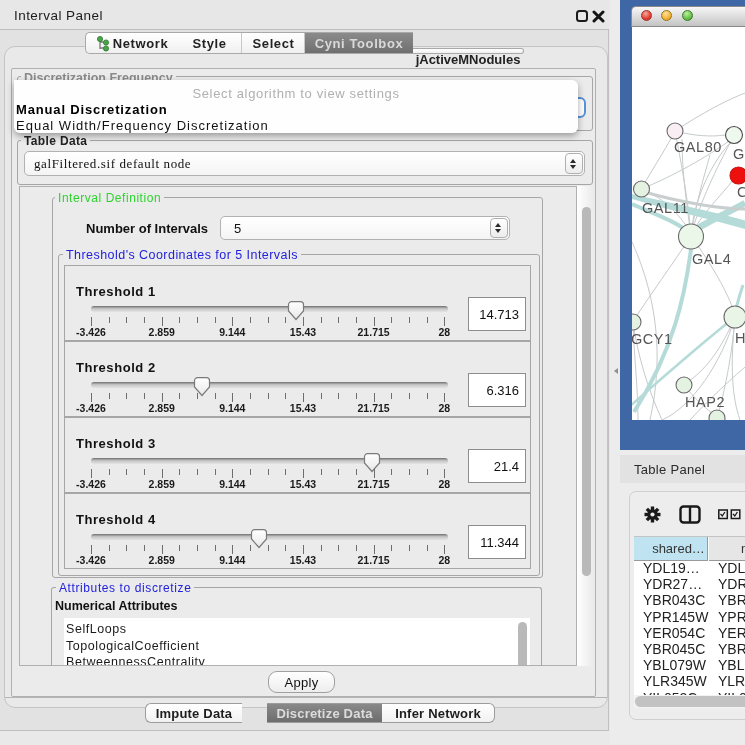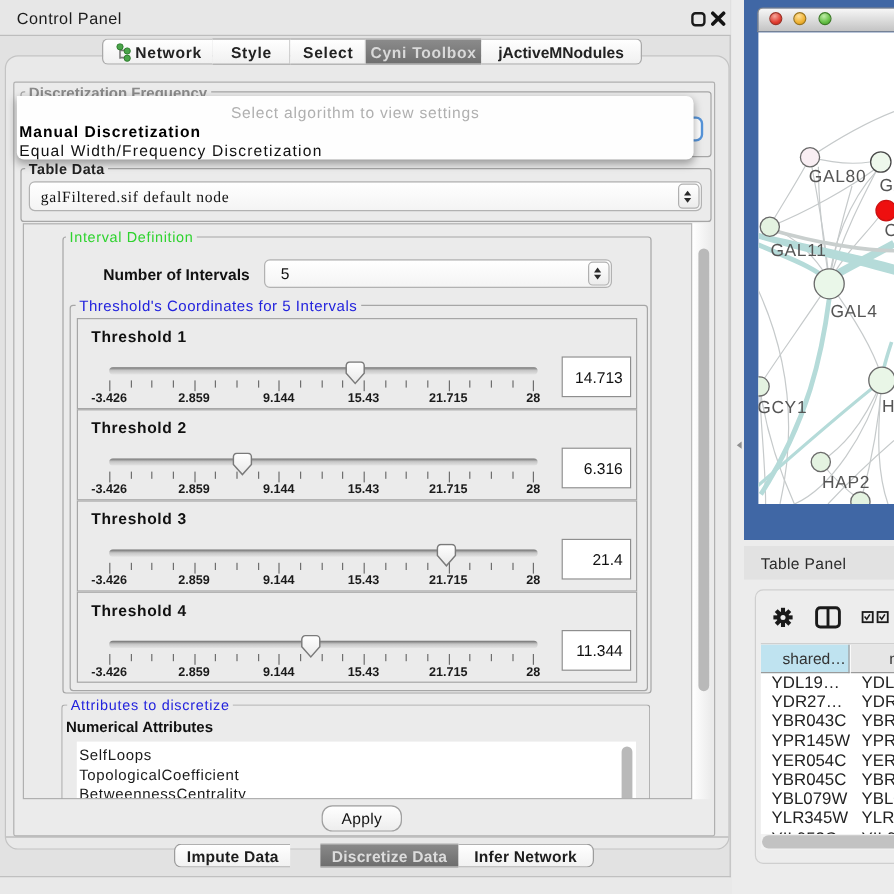--- a/index.html
+++ b/index.html
@@ -33,21 +33,21 @@
 
 .combo { position:absolute; background:linear-gradient(#ffffff,#f4f4f4); border:1px solid #b2b2b2; border-radius:5px; font-size:13px; color:#111; }
 .combo .ctext { position:absolute; left:9px; top:50%; transform:translateY(-50%); letter-spacing:0.6px; }
 .endcap { position:absolute; right:1px; top:1px; bottom:1px; width:18px; border:1px solid #b0b0b0; border-radius:4px; background:linear-gradient(#ffffff,#ececec); }
 .arrows { position:absolute; right:6px; top:50%; transform:translateY(-50%); width:8px; height:14px; }
 .arrows:before { content:""; position:absolute; left:0; top:2px; border-left:3.5px solid transparent; border-right:3.5px solid transparent; border-bottom:4.5px solid #2a2a2a; }
 .arrows:after { content:""; position:absolute; left:0; bottom:2px; border-left:3.5px solid transparent; border-right:3.5px solid transparent; border-top:4.5px solid #2a2a2a; }
 
 
 .tpanel { position:absolute; left:64px; width:467px; height:76px; border:1px solid #a6a6a6; background:#ebebeb; }
-.tlabel { position:absolute; left:11px; top:7px; font-size:13px; font-weight:bold; color:#111; letter-spacing:0.55px; }
+.tlabel { position:absolute; left:11px; top:18px; font-size:13px; font-weight:bold; color:#111; letter-spacing:0.55px; }
 .track { position:absolute; height:6px; border-radius:3px; background:linear-gradient(#6f6f6f,#c6c6c6 45%,#e3e3e3); }
 .thumb { position:absolute; width:18px; height:20px; }
 .vbox { position:absolute; background:#ffffff; border:1px solid #8e8e8e; font-size:13px; color:#111; text-align:right; }
 .ticklbl { position:absolute; font-size:10.5px; font-weight:bold; color:#1a1a1a; transform:translateX(-50%); }
 .tick { position:absolute; width:1px; background:#6e6e6e; }
 
 
 .vthumb { position:absolute; background:#b9b9b9; border-radius:5px; }
 
 
@@ -73,40 +73,40 @@
 #popup { left:14px; top:80px; width:564px; height:53px; background:#fefefe; border-radius:0 6px 6px 6px; box-shadow:0 3px 7px rgba(0,0,0,0.35); z-index:50; }
 #popline1 { position:absolute; left:0; width:564px; top:6px; text-align:center; font-size:13px; color:#b0b0b0; letter-spacing:0.65px; }
 #popline2 { position:absolute; left:2px; top:22px; font-size:13px; font-weight:bold; color:#000; letter-spacing:0.85px; }
 #popline3 { position:absolute; left:2px; top:38px; font-size:13px; color:#111; letter-spacing:1px; }
 </style>
 </head>
 <body>
 
 <div class="abs" id="win"></div>
 <div class="abs" id="titlebar"></div>
-<div class="abs" id="titletext">Control Panel</div>
+<div class="abs" id="titletext">Interval Panel</div>
 <div class="abs" id="floaticon"></div>
 <div class="abs" id="closeicon"><svg width="13" height="13" viewBox="0 0 13 13">
       <path d="M2,2 L11,11 M11,2 L2,11" stroke="#141414" stroke-width="3" stroke-linecap="round"></path>
     </svg></div>
 
 <div class="abs" id="contentpanel"></div>
 <div class="abs" id="tabs">
   <div class="tab first" id="tabnet" style="width:92px; padding-left:18px;">Network
     <svg width="15" height="16" viewBox="0 0 15 16" style="position:absolute; left:9px; top:3px;">
       <path d="M5,3 v10 M5,6 h5 M5,12 h5" stroke="#7a7a7a" stroke-width="1.3" fill="none"></path>
       <circle cx="5" cy="3" r="2.6" fill="#4aa54a" stroke="#2d7b2d" stroke-width="0.8"></circle>
       <circle cx="11" cy="6.5" r="2.6" fill="#4aa54a" stroke="#2d7b2d" stroke-width="0.8"></circle>
       <circle cx="11" cy="12.5" r="2.6" fill="#4aa54a" stroke="#2d7b2d" stroke-width="0.8"></circle>
     </svg>
   </div>
   <div class="tab sep" style="width:65px;">Style</div>
   <div class="tab sep" style="width:63px;">Select</div>
-  <div class="tab sel" style="width:96px;text-align:center;">Cyni Toolbox</div>
-  <div class="tab last" style="width:134px; letter-spacing:0px;">jActiveMNodules</div>
+  <div class="tab sel" style="width:108px;text-align:center;">Cyni Toolbox</div>
+  <div class="tab last" style="width:111px; letter-spacing:0px;margin-top:16px;">jActiveMNodules</div>
 </div>
 
 <div class="abs" id="pane"></div>
 
 <div class="group" style="left:17px; top:76px; width:576px; height:55px;"></div>
 <div class="glabel" style="left:21px; top:71px; font-size:12.5px; font-weight:bold; color:#8a8a8a;">Discretization Frequency</div>
 <div class="abs" style="left:565px; top:97px; width:21px; height:21px; background:#fff; border:2px solid #5593d8; border-radius:6px;"></div>
 
 <div class="group" style="left:17px; top:140px; width:576px; height:45px;"></div>
 <div class="glabel" style="left:21px; top:134px; font-weight:bold; color:#222; letter-spacing:0.35px;">Table Data</div>

